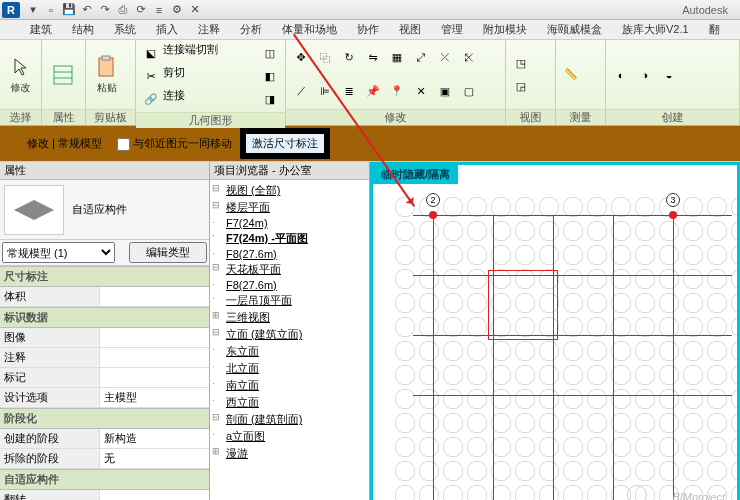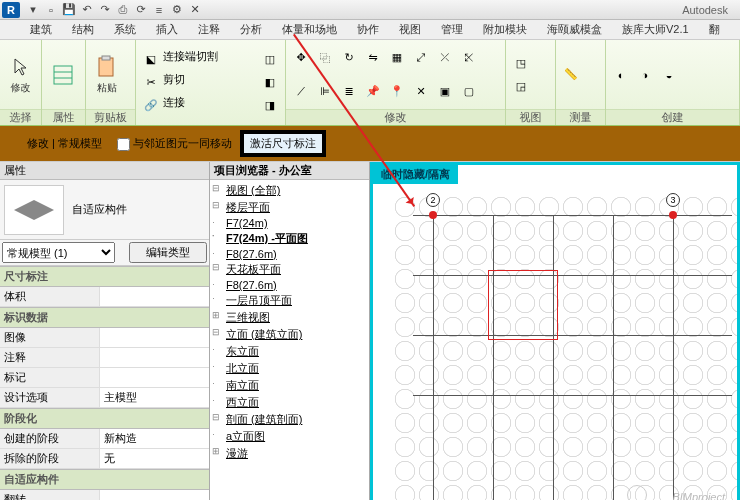--- a/index.html
+++ b/index.html
@@ -23,21 +23,21 @@
 .bigbtn { width: 34px; display: flex; flex-direction: column; align-items: center; gap: 2px; cursor: pointer; padding: 2px; }
 .bigbtn .ico { width: 24px; height: 24px; display: flex; align-items: center; justify-content: center; }
 .bigbtn .lbl { font-size: 10px; color: #333; }
 .smbtn { width: 22px; height: 22px; display: flex; align-items: center; justify-content: center; cursor: pointer; }
 .col { display: flex; flex-direction: column; gap: 1px; }
 .row { display: flex; gap: 1px; }
 
 
 .optionsbar { height: 36px; background: #a16207; border-bottom: 1px solid #ccc; display: flex; align-items: center; padding-left: 20px; gap: 8px; }
 .optionsbar .seg { padding: 2px 6px; border: 1px solid transparent; }
-.optionsbar .seg.active { border: 4px solid #000000; background: #e6f2fb; }
+.optionsbar .seg.active { border: 6px solid #000000; background: #e6f2fb; }
 .optionsbar input[type=checkbox] { vertical-align: middle; }
 
 
 .main { display: flex; height: 352px; }
 
 
 .props { width: 210px; background: #f5f5f5; border-right: 1px solid #aaa; display: flex; flex-direction: column; }
 .props .hdr { height: 18px; background: #e0e0e0; border-bottom: 1px solid #bbb; padding-left: 4px; display: flex; align-items: center; }
 .props .preview { height: 60px; display: flex; align-items: center; gap: 8px; padding: 4px; border-bottom: 1px solid #ccc; }
 .props .preview .thumb { width: 60px; height: 50px; background: #fff; border: 1px solid #ccc; display: flex; align-items: center; justify-content: center; }
@@ -45,21 +45,21 @@
 .props .typebar select { flex: 1; }
 .props .typebar button { padding: 1px 15px; text-align: center; }
 .props .grid { flex: 1; overflow: auto; }
 .props .cat { background: #d9e7c6; padding: 2px 4px; font-weight: bold; color: #555; border-top: 1px solid #bbb; border-bottom: 1px solid #bbb; }
 .props .prow { display: flex; border-bottom: 1px solid #ddd; }
 .props .prow .k { width: 100px; padding: 2px 4px; background: #efefef; border-right: 1px solid #ddd; }
 .props .prow .v { flex: 1; padding: 2px 4px; background: #fff; }
 
 
 .browser { width: 160px; background: #fff; border-right: 1px solid #aaa; display: flex; flex-direction: column; }
-.browser .bhdr { height: 18px; background: #e0e0e0; border-bottom: 1px solid #bbb; padding-left: 4px; display: flex; align-items: center; font-weight: bold; }
+.browser .bhdr { height: 18px; background: #e0e0e0; border-bottom: 1px solid #bbb; padding-left: 4px; display: flex; align-items: center; }
 .browser .tree { flex: 1; overflow: auto; padding: 2px; text-decoration: underline; }
 .tree ul { list-style: none; }
 .tree li { padding: 1px 0 1px 14px; position: relative; white-space: nowrap; cursor: pointer; }
 .tree li::before { content: "⊟"; position: absolute; left: 0; color: #888; font-size: 9px; }
 .tree li.leaf::before { content: "·"; }
 .tree li.collapsed::before { content: "⊞"; }
 .tree li.bold { font-weight: bold; }
 
 
 .canvas { flex: 1; background: #fff; position: relative; border: 3px solid #00c3d6; }
@@ -171,20 +171,21 @@
             <div class="smbtn">🔗</div>
             <span>连接</span>
           </div>
       </div>
       <div class="col" style="margin-left:auto">
         <div class="smbtn">◫</div>
         <div class="smbtn">◧</div>
         <div class="smbtn">◨</div>
       </div>
     </div>
+    <div class="panel-title">几何图形</div>
   </div>
   <div class="panel" style="width:220px">
     <div class="panel-content" style="flex-wrap:wrap">
       <div class="smbtn">✥</div>
       <div class="smbtn">⿻</div>
       <div class="smbtn">↻</div>
       <div class="smbtn">⇋</div>
       <div class="smbtn">▦</div>
       <div class="smbtn">⤢</div>
       <div class="smbtn">⤫</div>

